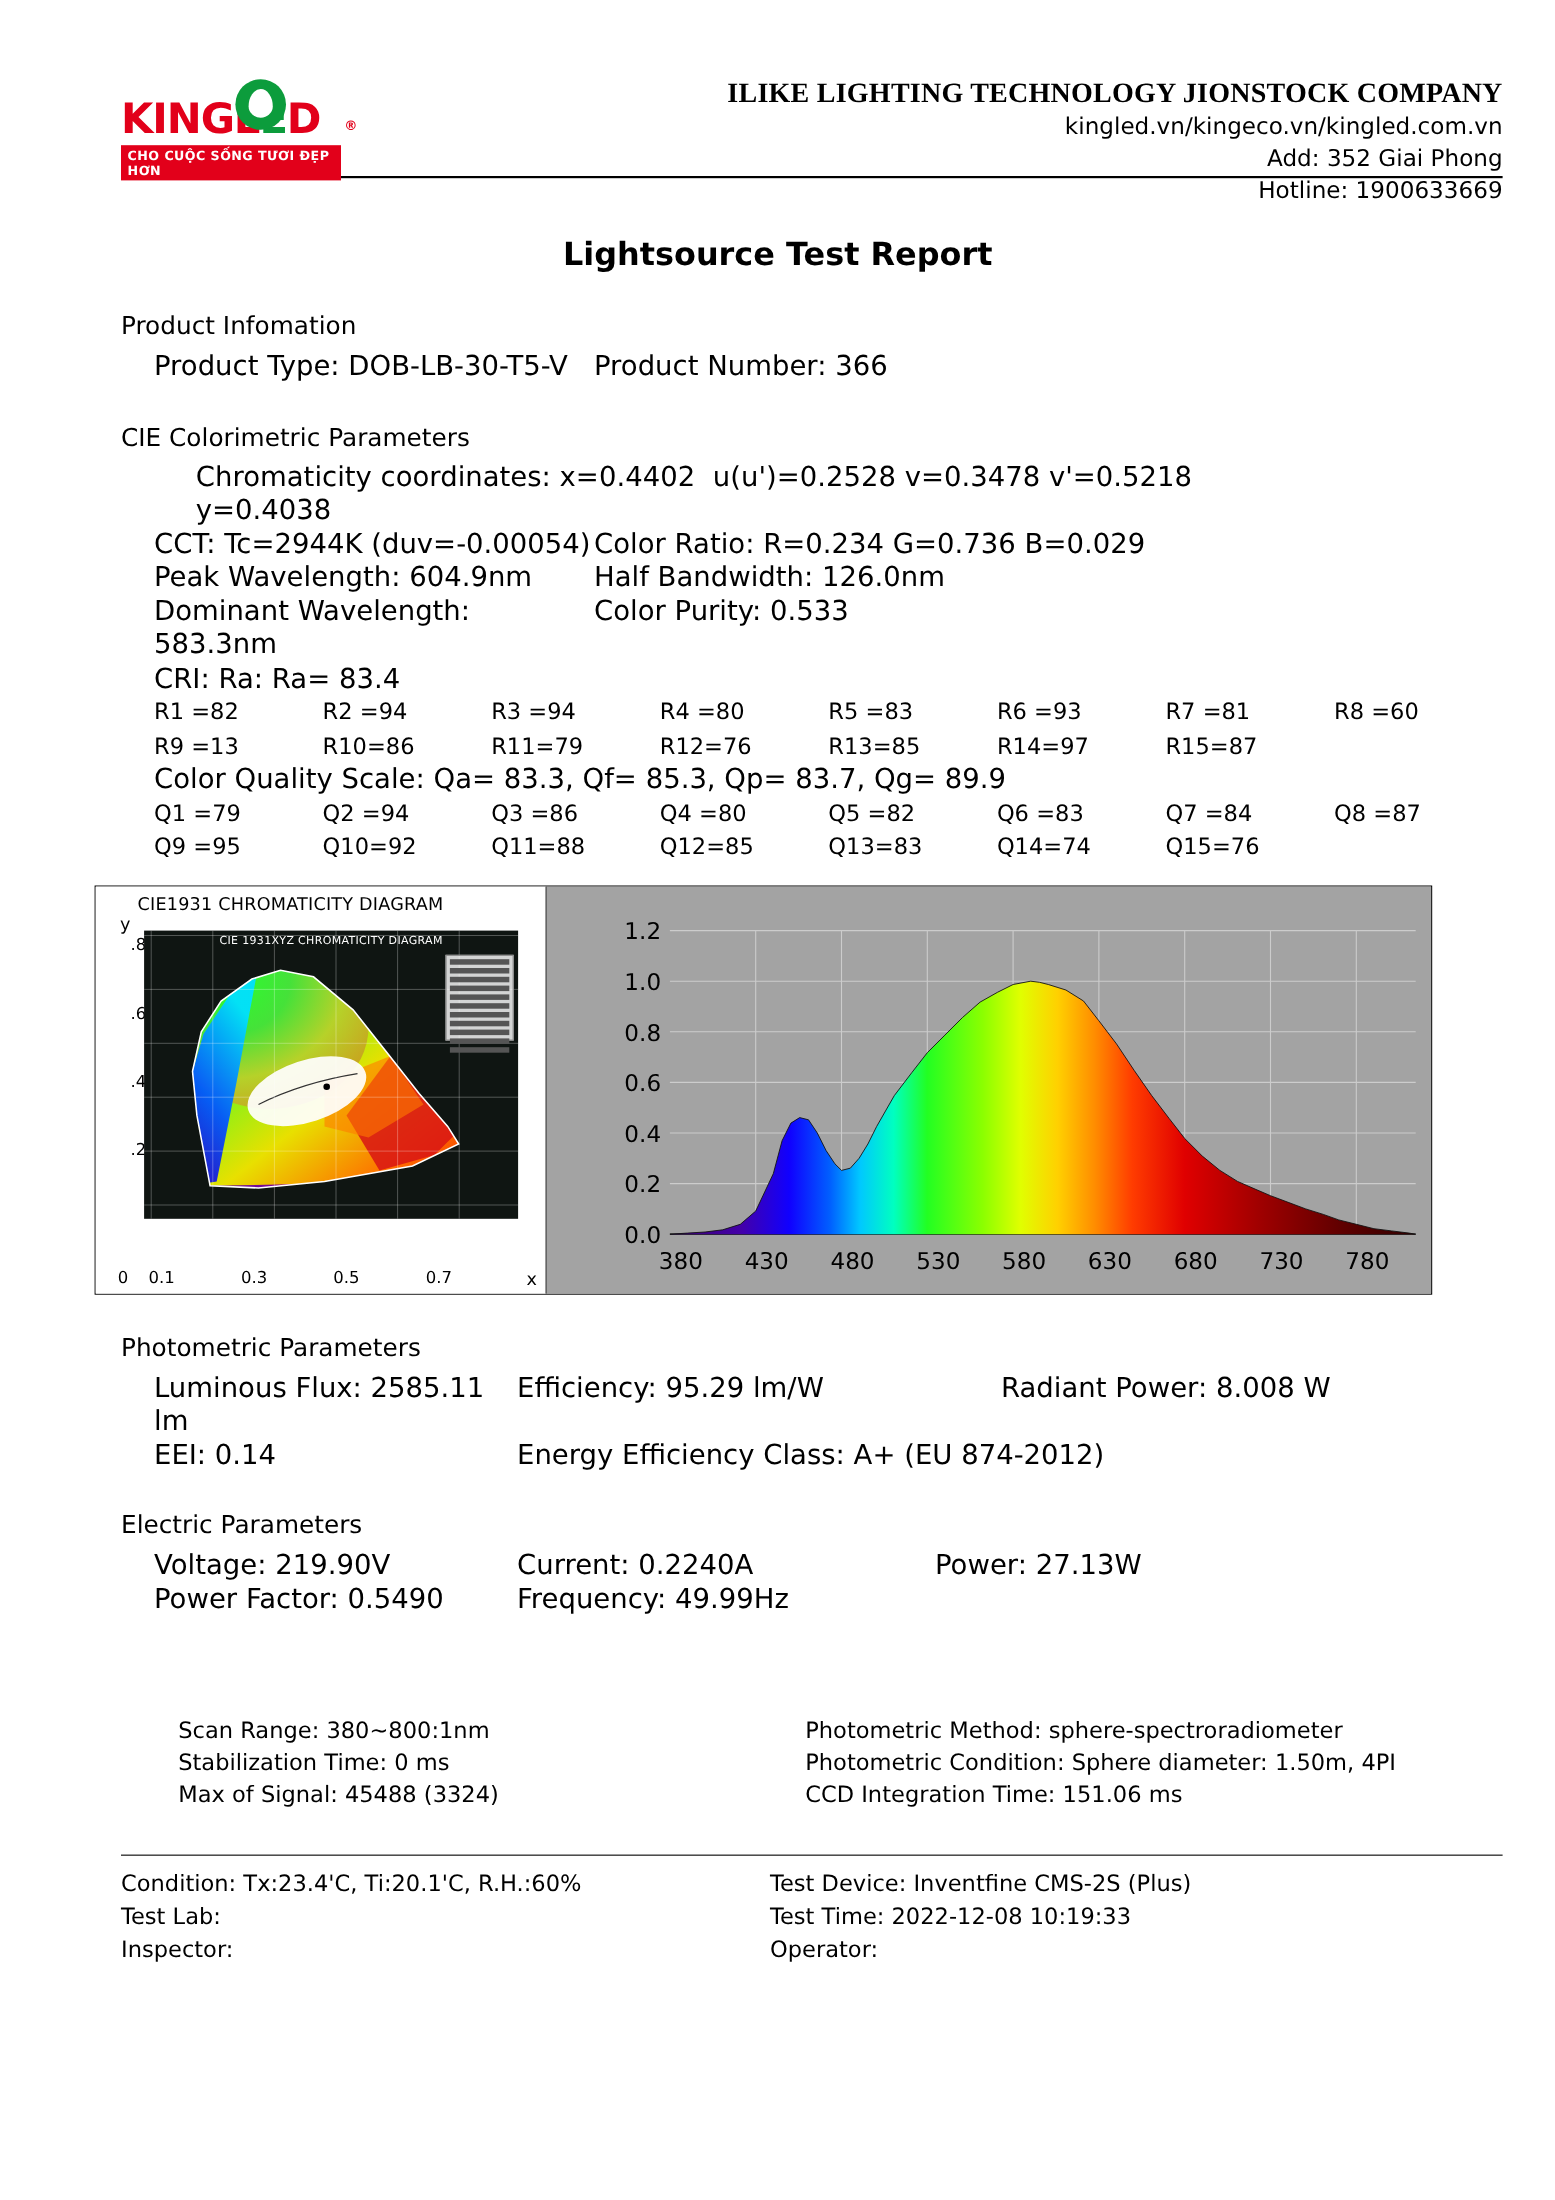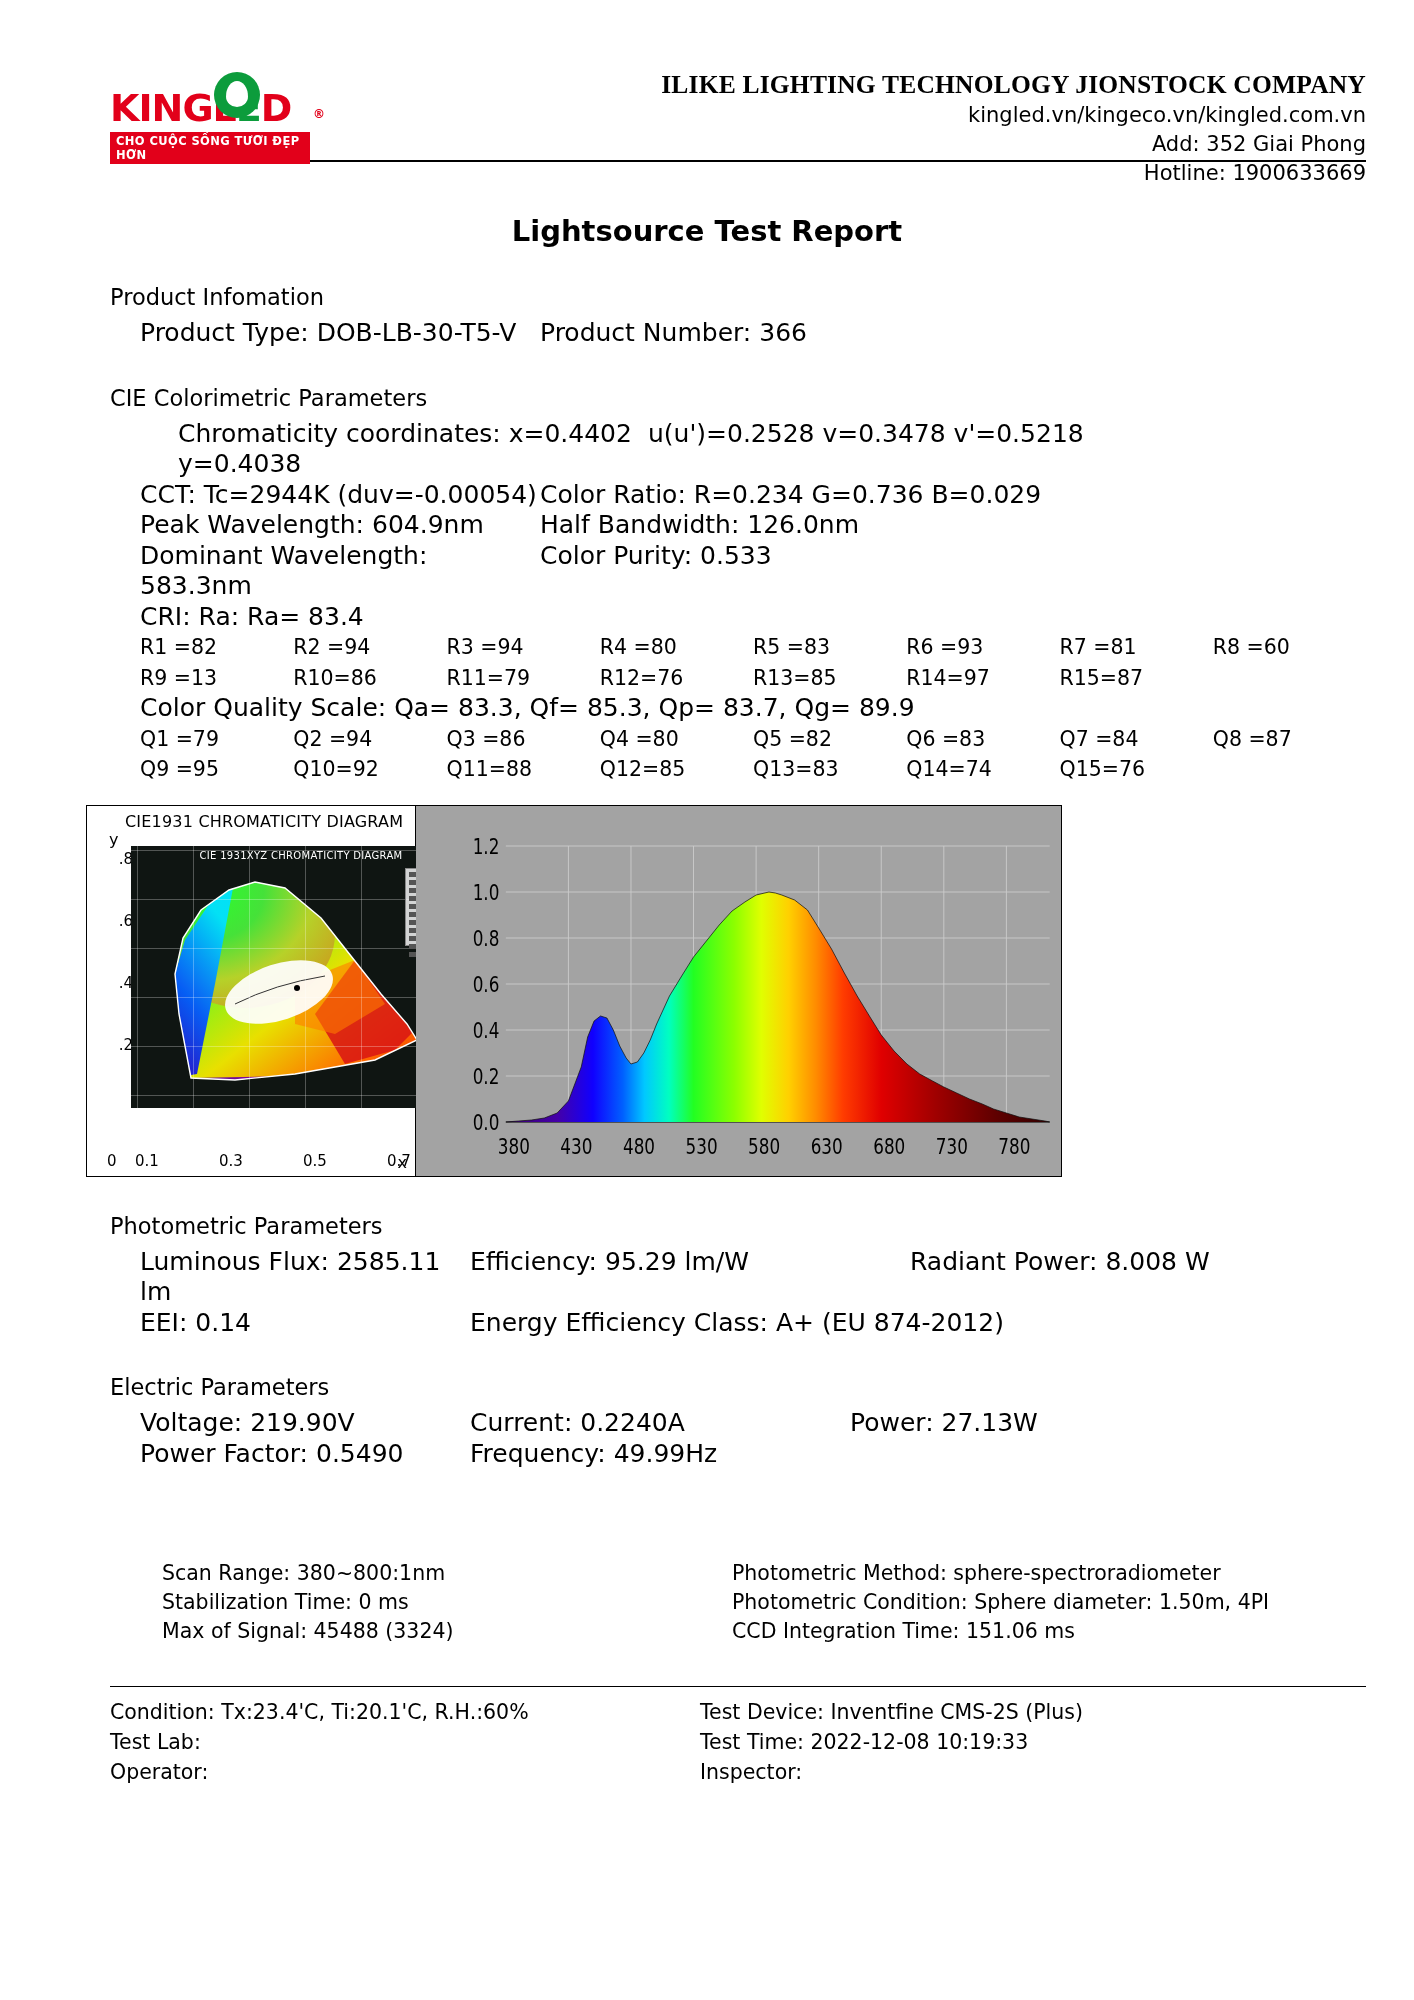--- a/index.html
+++ b/index.html
@@ -129,21 +129,21 @@
     grid-template-columns: repeat(8, 1fr);
     padding-left: 30px;
     font-size: 20.5px;
     line-height: 30.5px;
   }
 
   
   .charts {
     display: flex;
     margin: 20px 0 0 86px;
-    width: 976px;
+    width: 1216px;
     height: 372px;
     border: 1px solid #000;
     justify-content: flex-end;
   }
   .cie-panel {
     position: relative;
     width: 410px;
     border-right: 1px solid #000;
     background: #ffffff;
   }
@@ -539,18 +539,18 @@
   <div class="footer">
     <div class="col-grid">
       <span>Condition: Tx:23.4'C, Ti:20.1'C, R.H.:60%</span>
       <span>Test Device: Inventfine CMS-2S (Plus)</span>
     </div>
     <div class="col-grid">
       <span>Test Lab:</span>
       <span>Test Time: 2022-12-08 10:19:33</span>
     </div>
     <div class="col-grid">
+      <span>Inspector:</span>
       <span>Operator:</span>
-      <span>Inspector:</span>
     </div>
   </div>
 
 </div>
 
 </body></html>

